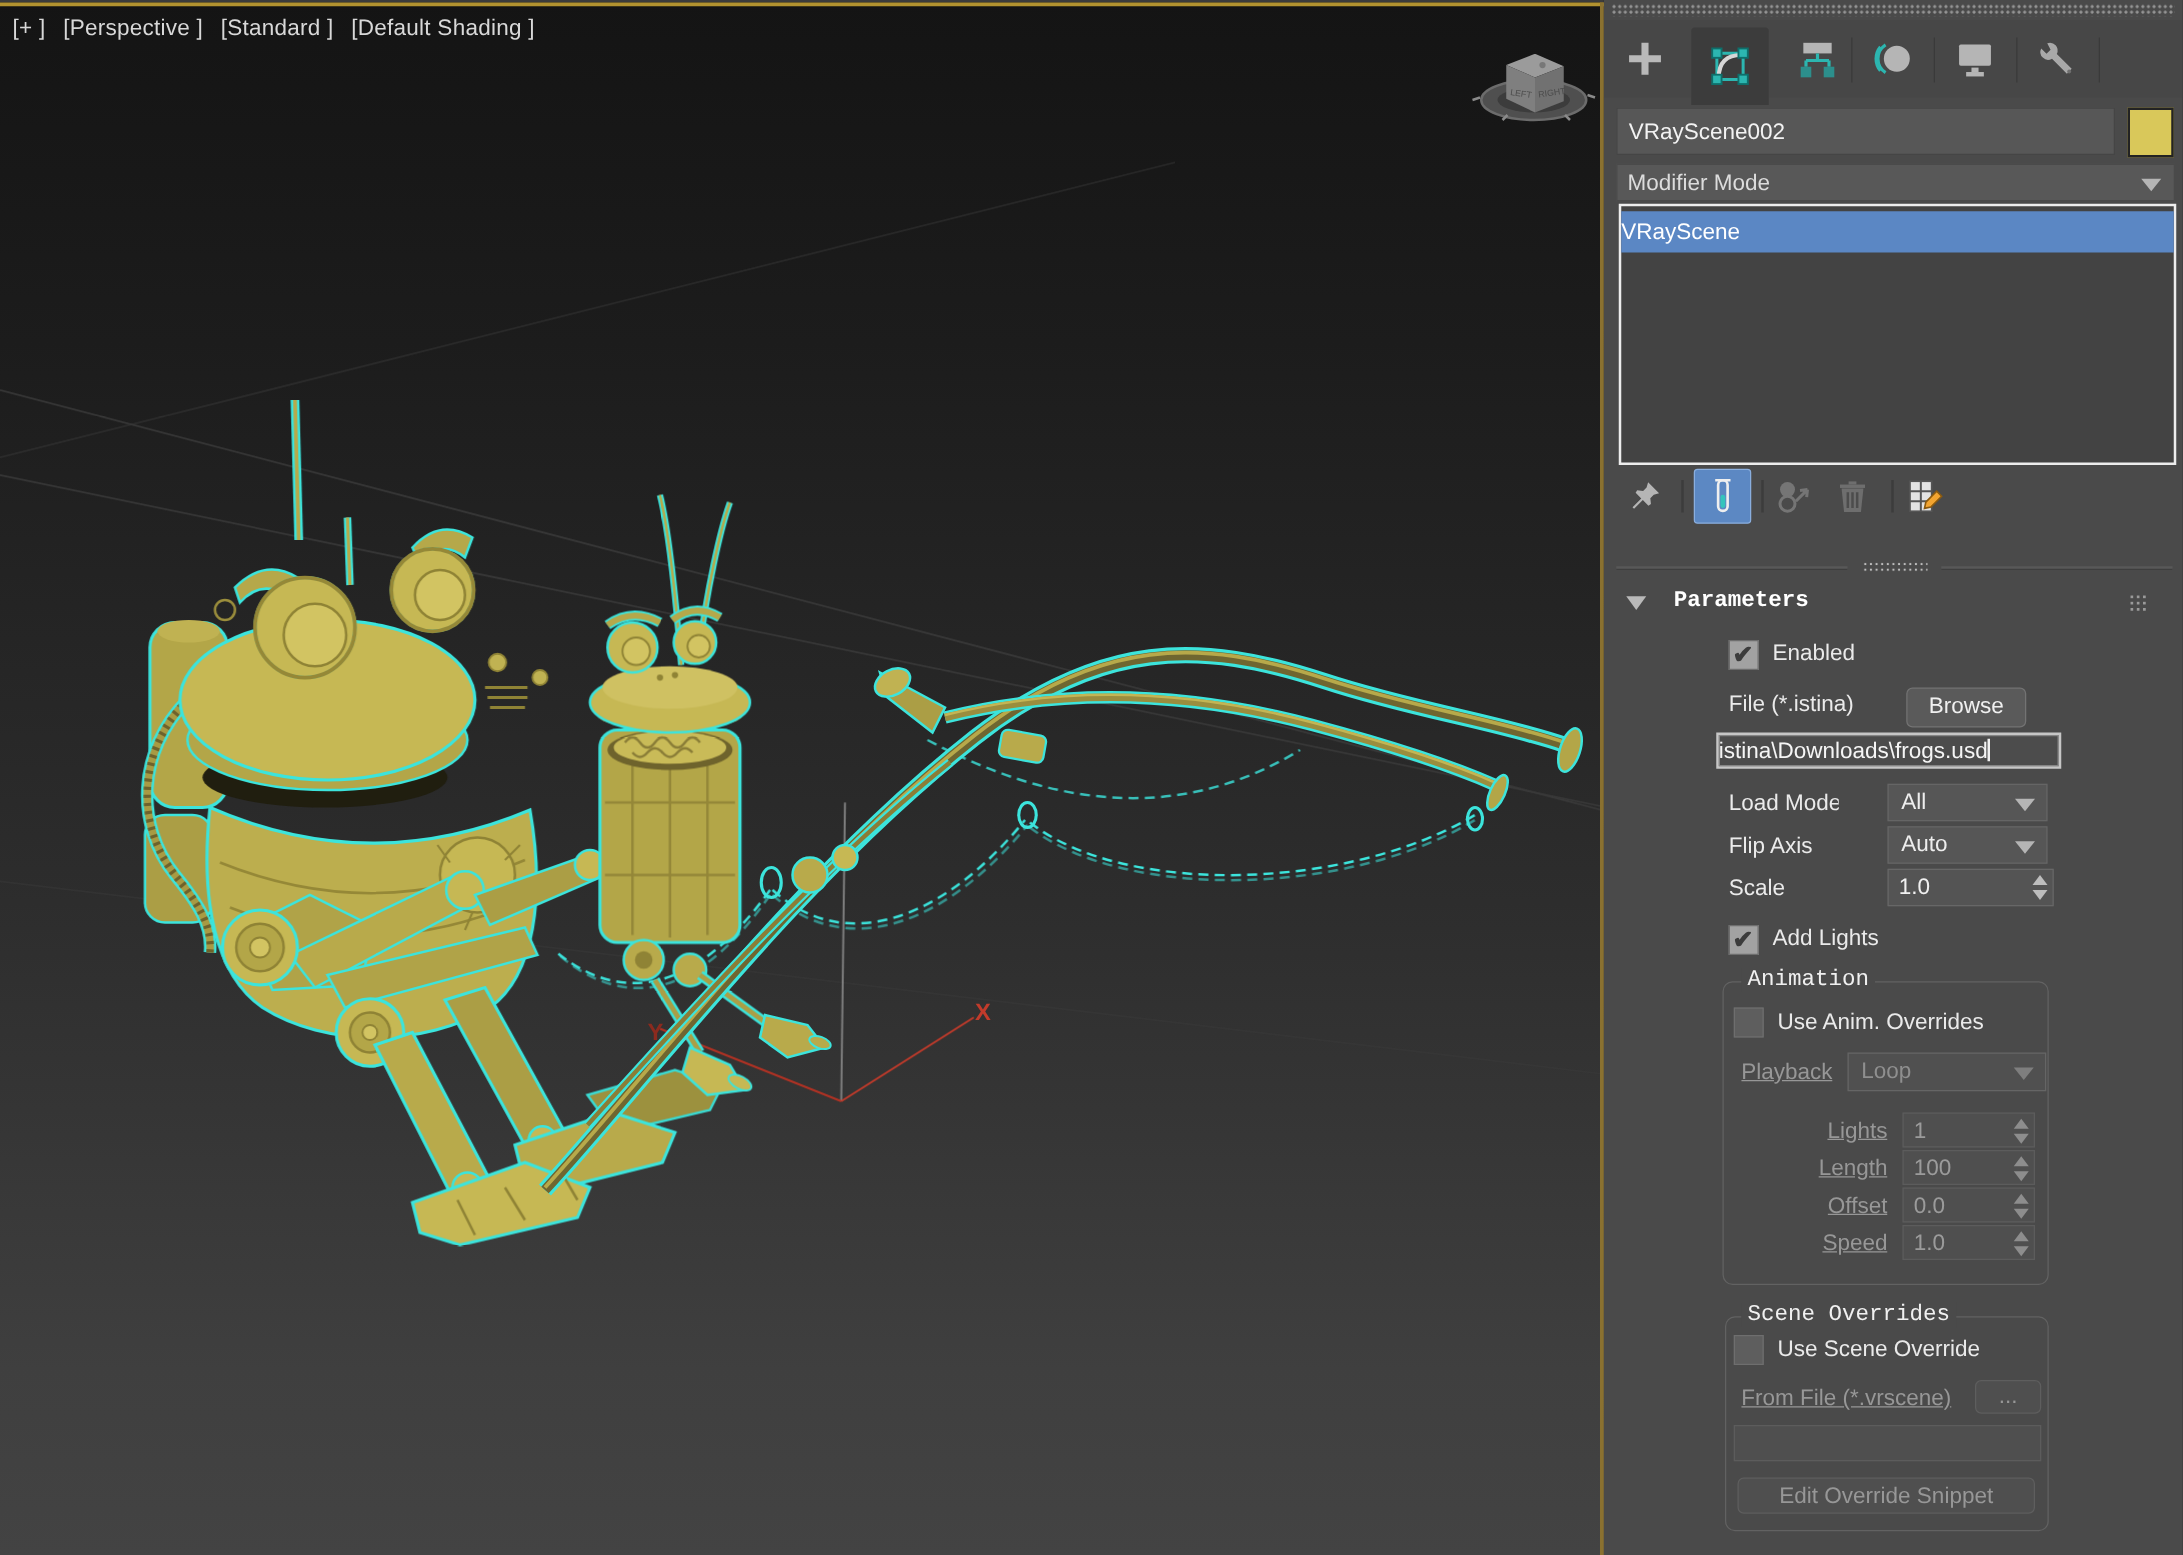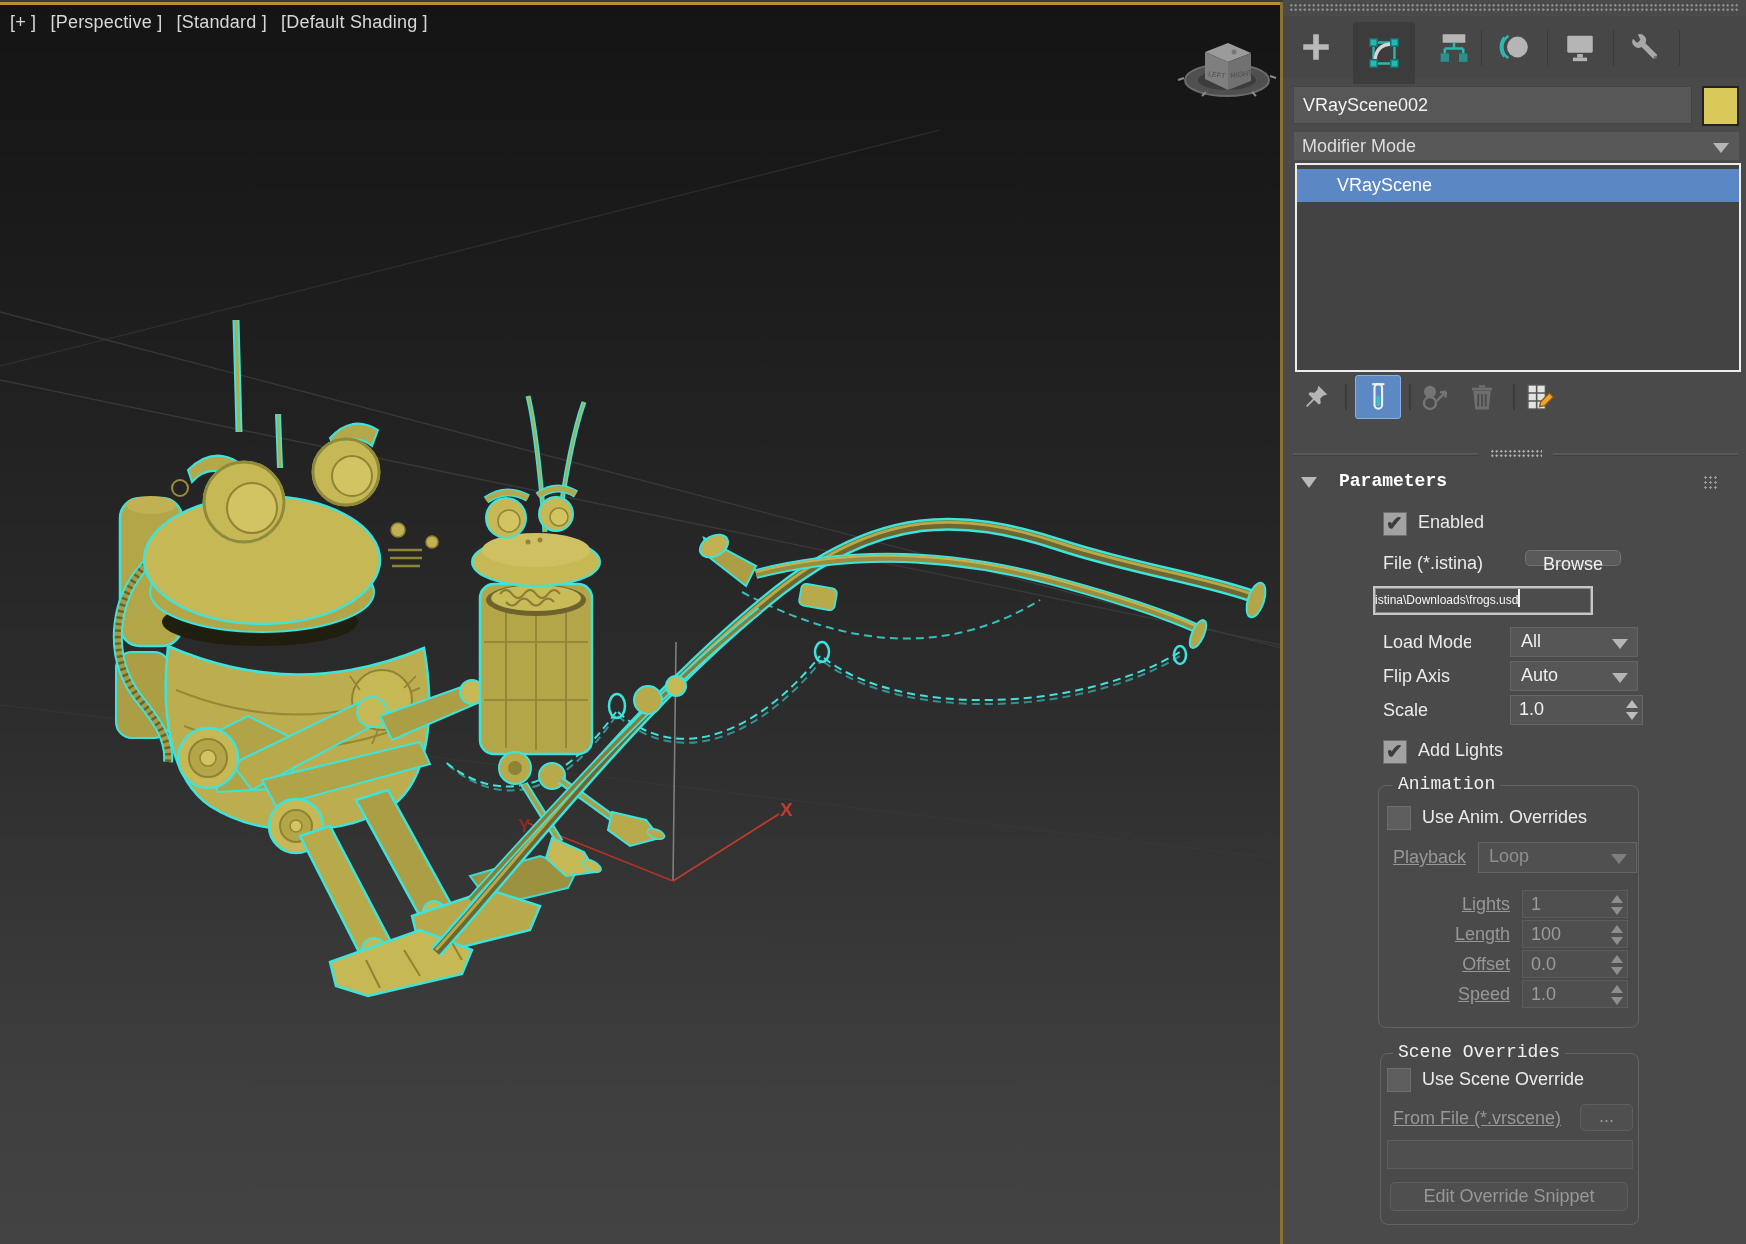--- a/index.html
+++ b/index.html
@@ -28,21 +28,21 @@
   .namefield{position:absolute;left:10px;top:86px;width:399px;height:38px;background:#575757;border:1px solid #454545;
     color:#f2f2f2;font-size:18px;line-height:36px;padding-left:9px;box-sizing:border-box;}
   .swatch{position:absolute;left:419px;top:86px;width:37px;height:40px;background:#d9c85a;border:2px solid #232323;box-sizing:border-box;cursor:pointer;}
 
   .modlist{position:absolute;left:10px;top:131px;width:447px;height:30px;background:#585858;border:1px solid #4a4a4a;
     color:#dcdcdc;font-size:18px;line-height:28px;padding-left:8px;box-sizing:border-box;cursor:pointer;}
   .modlist .arr{position:absolute;right:10px;top:11px;}
 
   .stackbox{position:absolute;left:12px;top:163px;width:446px;height:209px;background:#434343;border:2px solid #ededed;box-sizing:border-box;}
   .stackrow{position:absolute;left:0;top:4px;right:0;height:33px;background:#5b87c4;color:#ffffff;
-    font-size:18px;line-height:33px;padding-left:40px;cursor:pointer;}
+    font-size:18px;line-height:33px;cursor:pointer;}
 
   .stktool{position:absolute;top:374px;height:46px;left:0;right:0;}
   .stkbtn{position:absolute;top:2px;width:34px;height:42px;display:flex;align-items:center;justify-content:center;cursor:pointer;}
   .stkblue{position:absolute;left:72px;top:1px;width:46px;height:44px;background:#5c88c3;border:1px solid #8aaede;border-radius:3px;
     display:flex;align-items:center;justify-content:center;cursor:pointer;box-sizing:border-box;}
   .stksep{position:absolute;top:10px;width:2px;height:26px;background:#3c3c3c;}
 
   .divider{position:absolute;left:10px;right:8px;top:449px;height:10px;}
   .divider .ln{position:absolute;top:4px;height:2px;background:#585858;border-bottom:1px solid #3e3e3e;}
   .divider .dots{position:absolute;left:50%;margin-left:-26px;top:0;width:52px;height:9px;
@@ -57,23 +57,23 @@
   .lbl{position:absolute;color:#eaeaea;font-size:18px;white-space:nowrap;overflow:hidden;}
   .lbl.dis{color:#979797;text-decoration:underline;}
   .cb{position:absolute;width:24px;height:24px;background:#5e5e5e;border:1px solid #6e6e6e;box-sizing:border-box;cursor:pointer;}
   .cb.checked{background:#a2a2a2;}
   .cb.checked::after{content:"\2714";position:absolute;left:2px;top:-2px;color:#3c3c3c;font-size:20px;font-weight:bold;}
 
   .btn{position:absolute;background:#5a5a5a;border:1px solid #737373;border-radius:5px;color:#f0f0f0;
     font-size:18px;text-align:center;cursor:pointer;box-sizing:border-box;}
   .btn.dis{background:#4f4f4f;border-color:#5e5e5e;color:#979797;cursor:default;}
 
-  .pathfield{position:absolute;left:90px;top:586px;width:220px;height:29px;background:#4c4c4c;
+  .pathfield{position:absolute;left:90px;top:586px;width:276px;height:29px;background:#4c4c4c;
     border:2px solid #c6c6c6;box-shadow:inset 0 0 0 1px #858585;box-sizing:border-box;
-    color:#f5f5f5;font-size:12px;line-height:24px;white-space:nowrap;overflow:hidden;}
+    color:#f5f5f5;font-size:18px;line-height:24px;white-space:nowrap;overflow:hidden;}
   .caret{display:inline-block;width:2px;height:18px;background:#f0f0f0;vertical-align:-3px;}
 
   .dd{position:absolute;background:#565656;border:1px solid #656565;box-sizing:border-box;color:#ededed;
     font-size:18px;line-height:27px;padding-left:10px;cursor:pointer;}
   .dd .arr{position:absolute;right:9px;top:11px;}
   .dd.dis{background:#505050;color:#8f8f8f;cursor:default;}
   .arr{width:0;height:0;border-left:8px solid transparent;border-right:8px solid transparent;border-top:10px solid #b5b5b5;}
   .dd.dis .arr{border-top-color:#7e7e7e;}
 
   .spin{position:absolute;background:#545454;border:1px solid #676767;box-sizing:border-box;color:#f0f0f0;
@@ -391,21 +391,21 @@
     <div class="rollhead">
       <div class="tri-open"></div>
       <div class="rolltitle">Parameters</div>
       <div class="grid-dots"></div>
     </div>
 
     <div class="cb checked" style="left:100px;top:512px"></div>
     <div class="lbl" style="left:135px;top:512px">Enabled</div>
 
     <div class="lbl" style="left:100px;top:553px;width:131px">File (*.istina)</div>
-    <div class="btn" style="left:242px;top:550px;width:96px;height:16px;line-height:26px">Browse</div>
+    <div class="btn" style="left:242px;top:550px;width:96px;height:32px;line-height:26px">Browse</div>
     <div class="pathfield"><span>istina\Downloads\frogs.usd</span><span class="caret"></span></div>
 
     <div class="lbl" style="left:100px;top:632px;width:88px">Load Mode</div>
     <div class="dd" style="left:227px;top:627px;width:128px;height:30px">
       <span>All</span>
       <span class="arr"></span>
     </div>
 
     <div class="lbl" style="left:100px;top:666px">Flip Axis</div>
     <div class="dd" style="left:227px;top:661px;width:128px;height:30px">

